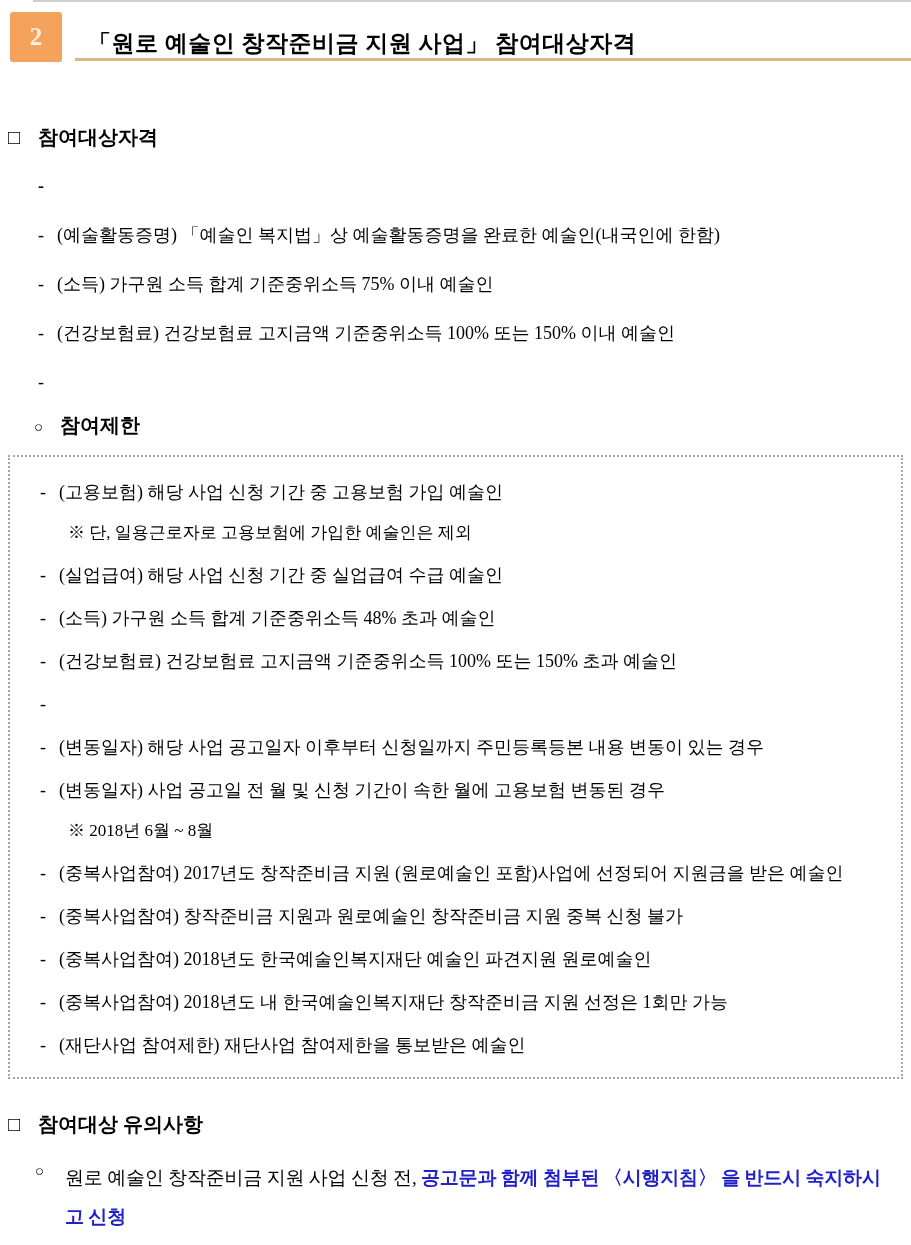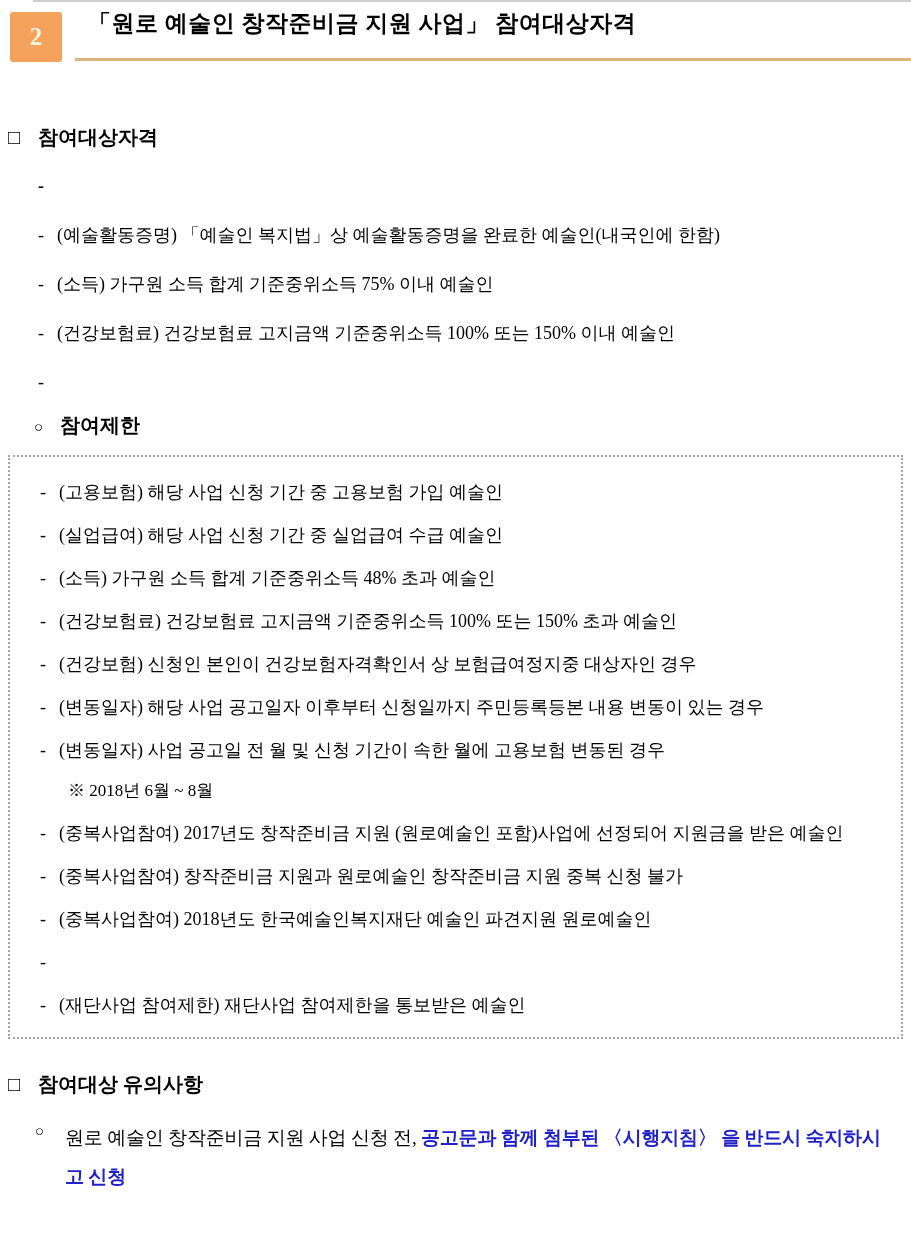--- a/index.html
+++ b/index.html
@@ -14,21 +14,21 @@
 
   
   .header { position:relative; height:78px; }
   .num-box {
     position:absolute; left:10px; top:12px; width:52px; height:50px;
     background:var(--accent,#F5A35C); border-radius:3px;
     display:flex; align-items:center; justify-content:center;
     color:var(--number_text,#FDF3E2); font-size:25px; font-weight:bold;
   }
   .page-title {
-    position:absolute; left:88px; top:8px;
+    position:absolute; left:88px; top:28px;
     font-size:23px; font-weight:bold; letter-spacing:.5px; white-space:nowrap;
   }
   .title-underline { position:absolute; left:75px; right:0; top:58px; height:3px; background:var(--rule,#DBB584); }
 
   
   .section-heading { display:flex; align-items:baseline; font-size:20px; font-weight:bold; padding-left:8px; }
   .section-heading .marker { width:30px; flex:0 0 30px; }
   .section-heading.circle-head { padding-left:34px; }
   .section-heading.circle-head .marker { width:26px; flex:0 0 26px; font-size:15px; font-weight:bold; }
 
@@ -127,20 +127,21 @@
 </div>
 
 <div class="restrict-box">
   <div class="items">
 
       <div class="item">
         <div class="item-line">
           <span class="dash">-</span>
           <span class="item-text">(고용보험) 해당 사업 신청 기간 중 고용보험 가입 예술인</span>
         </div>
+        <div class="item-note">※ 단, 일용근로자로 고용보험에 가입한 예술인은 제외</div>
       </div>
 
       <div class="item">
         <div class="item-line">
           <span class="dash">-</span>
           <span class="item-text">(실업급여) 해당 사업 신청 기간 중 실업급여 수급 예술인</span>
         </div>
 
       </div>
 
@@ -155,21 +156,20 @@
       <div class="item">
         <div class="item-line">
           <span class="dash">-</span>
           <span class="item-text">(건강보험료) 건강보험료 고지금액 기준중위소득 100% 또는 150% 초과 예술인</span>
         </div>
       </div>
 
       <div class="item">
         <div class="item-line">
           <span class="dash">-</span>
-          <span class="item-text">(건강보험) 신청인 본인이 건강보험자격확인서 상 보험급여정지중 대상자인 경우</span>
         </div>
 
       </div>
 
       <div class="item">
         <div class="item-line">
           <span class="dash">-</span>
           <span class="item-text">(변동일자) 해당 사업 공고일자 이후부터 신청일까지 주민등록등본 내용 변동이 있는 경우</span>
         </div>
 
@@ -203,20 +203,21 @@
         <div class="item-line">
           <span class="dash">-</span>
           <span class="item-text">(중복사업참여) 2018년도 한국예술인복지재단 예술인 파견지원 원로예술인</span>
         </div>
 
       </div>
 
       <div class="item">
         <div class="item-line">
           <span class="dash">-</span>
+          <span class="item-text">(중복사업참여) 2018년도 내 한국예술인복지재단 창작준비금 지원 선정은 1회만 가능</span>
         </div>
 
       </div>
 
       <div class="item">
         <div class="item-line">
           <span class="dash">-</span>
           <span class="item-text">(재단사업 참여제한) 재단사업 참여제한을 통보받은 예술인</span>
         </div>
 

